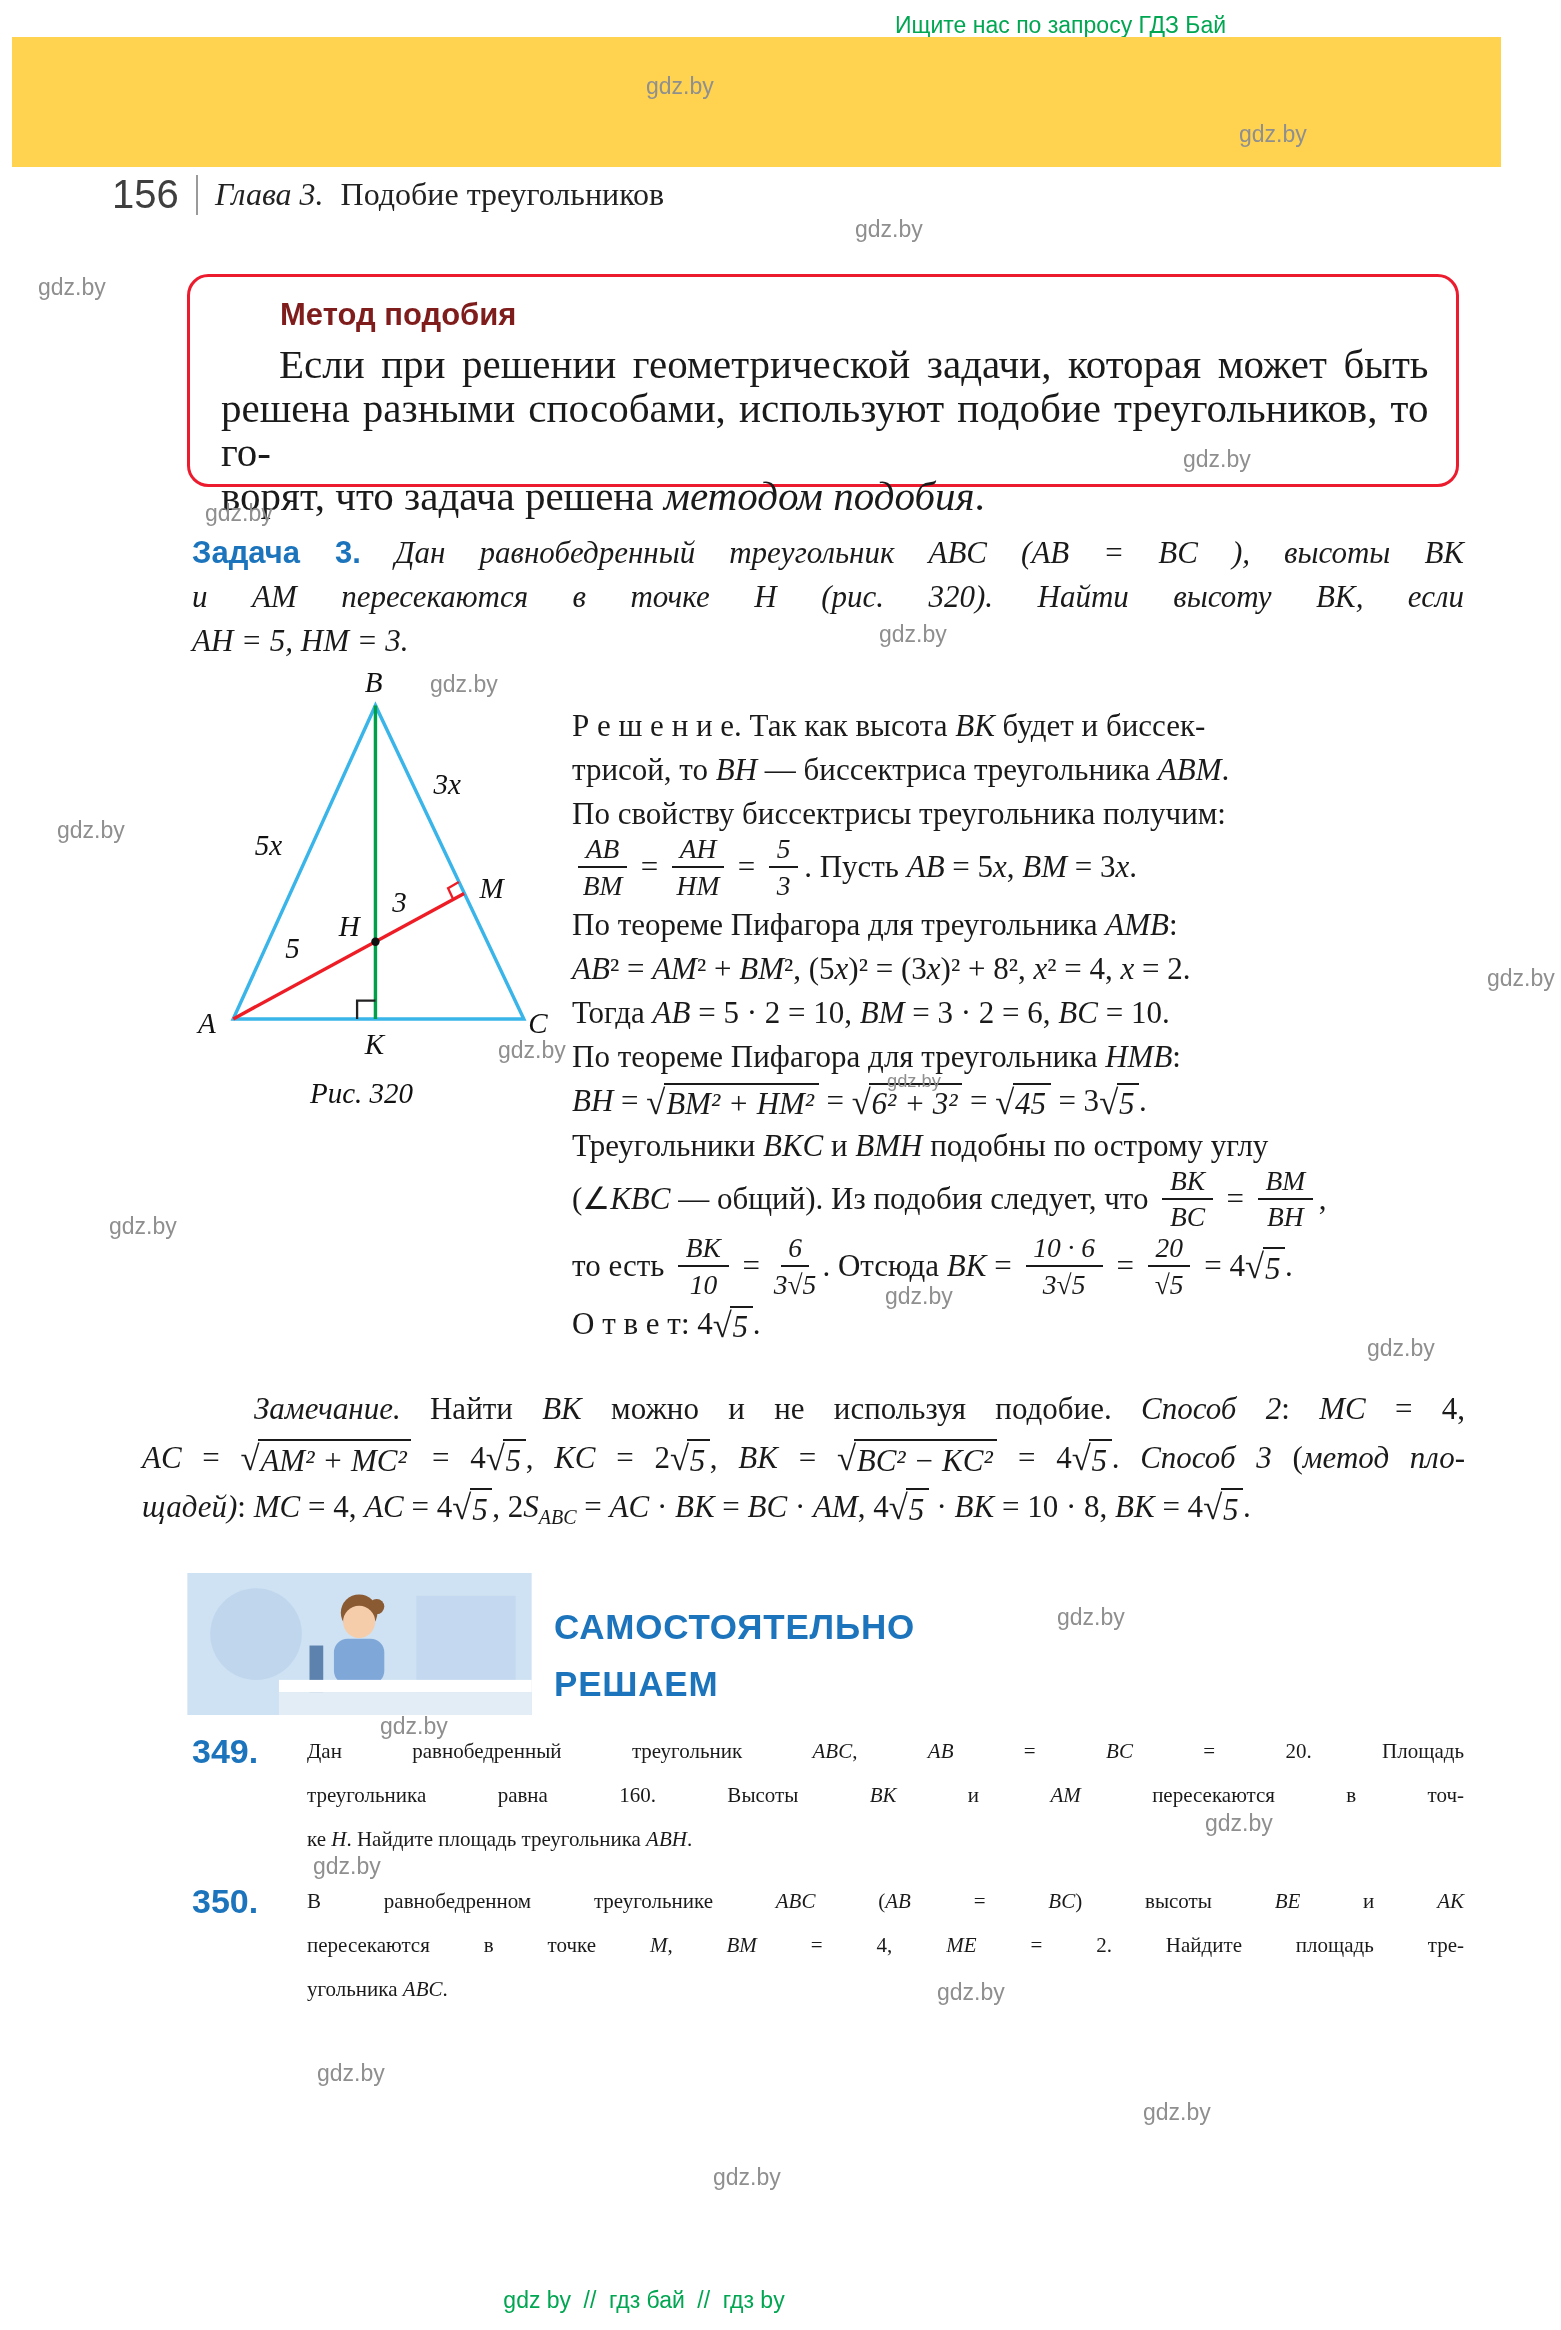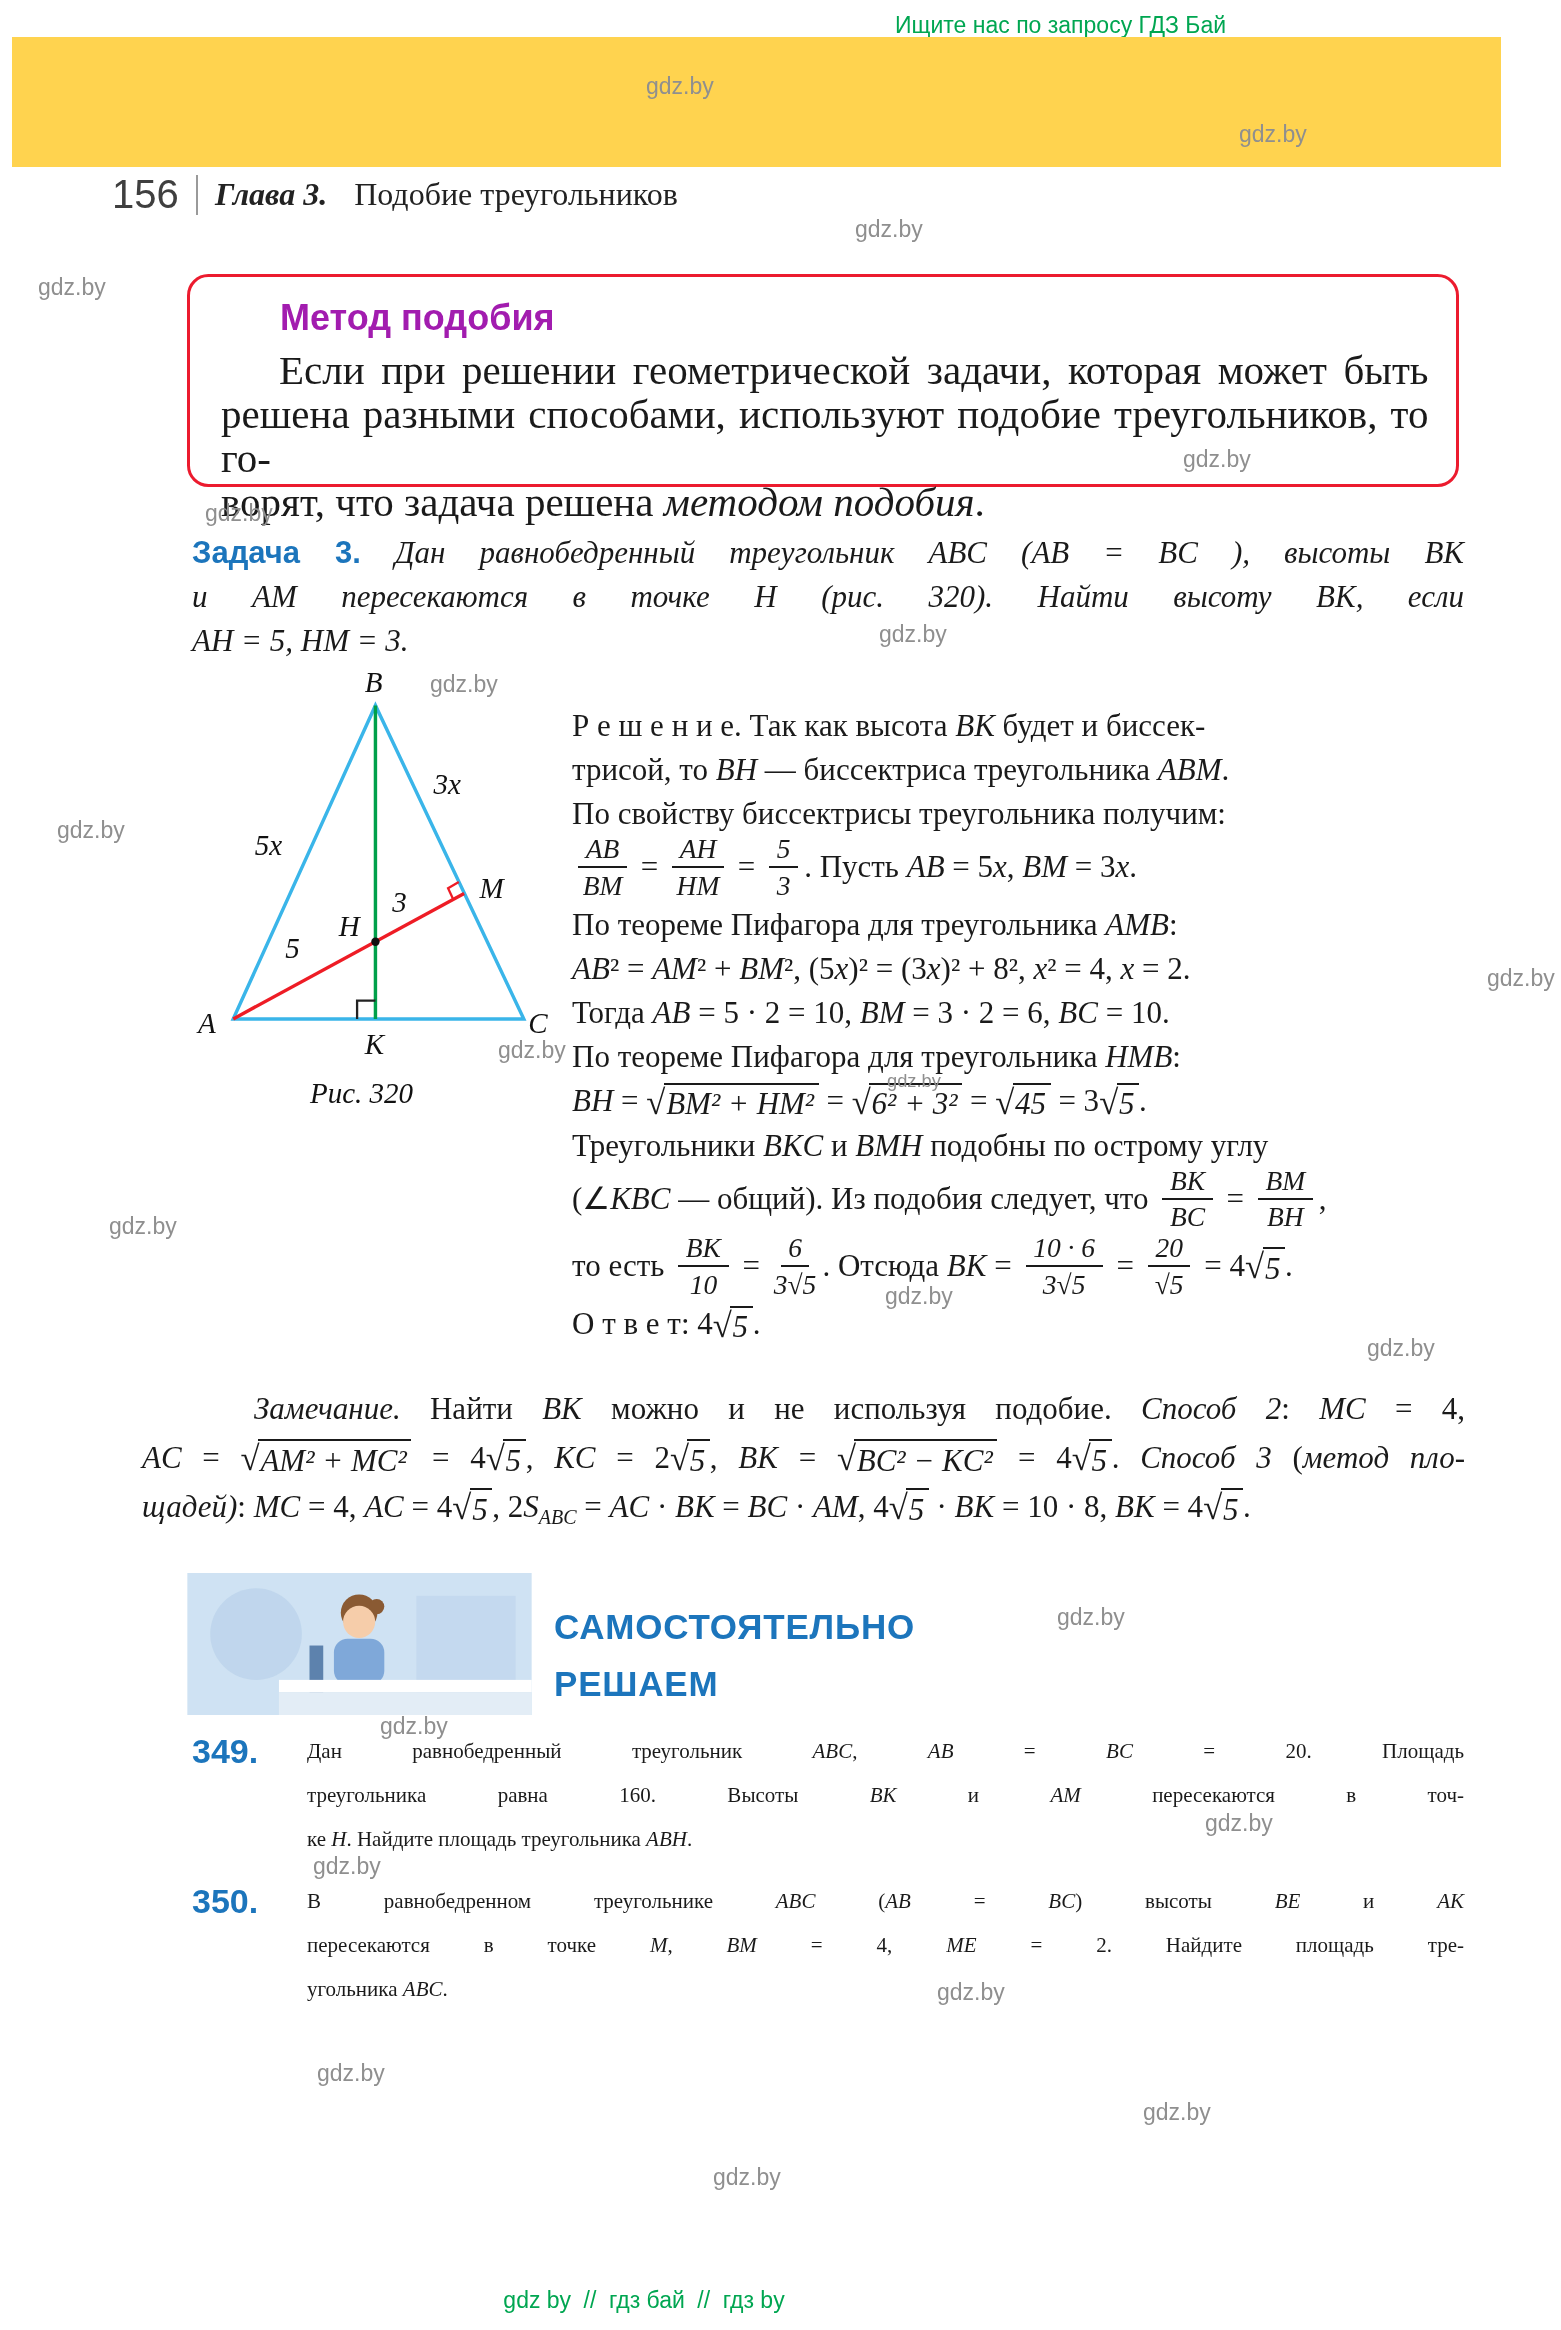--- a/index.html
+++ b/index.html
@@ -5,25 +5,25 @@
   html,body{margin:0;padding:0;background:#ffffff;}
   .page{position:relative;width:1562px;height:2330px;background:#ffffff;overflow:hidden;
         font-family:"Liberation Serif",serif;color:#1a1a1a;}
   .top-note{position:absolute;left:895px;top:12.2px;font-family:"Liberation Sans",sans-serif;
         font-size:23px;color:#00a651;}
   .yellow-band{position:absolute;left:12.2px;top:37px;width:1489px;height:130px;background:#ffd34f;}
   .header-row{position:absolute;left:112px;top:171px;height:47px;display:flex;align-items:center;gap:17px;}
   .page-number{font-family:"Liberation Sans",sans-serif;font-size:40px;color:#3f3f3f;}
   .header-divider{width:2.3px;height:40px;background:#9a9a9a;display:inline-block;}
   .chapter{font-size:32px;color:#222;white-space:nowrap;}
-  .chapter-label{font-style:italic;font-weight:700;margin-right:27px;}
+  .chapter-label{font-style:italic;font-weight:400;margin-right:17px;}
   .method-box{position:absolute;left:187px;top:274px;width:1272px;height:213px;box-sizing:border-box;
         border:3.1px solid #ec1b2e;border-radius:21.4px;background:#fff;}
   .method-title{margin:20px 0 9.2px 90px;font-family:"Liberation Sans",sans-serif;font-weight:700;
-        font-size:36px;color:#a21caf;}
+        font-size:31px;color:#7f1d1d;}
   .method-text{margin:0 27.5px 0 31px;font-size:41px;}
   .method-text .ind{text-indent:58px;}
   .task-block{position:absolute;left:192px;top:531px;width:1272px;font-size:31px;}
   .figure-block{position:absolute;left:195px;top:667px;width:367px;}
   .figure-caption{margin:7.6px 0 0 115px;font-style:italic;font-size:29px;color:#111;}
   .flabel{font-family:"Liberation Serif",serif;font-style:italic;font-size:38px;fill:#111;}
   .solution-block{position:absolute;left:572px;top:704px;width:898px;font-size:31px;}
   .solution-block .tline{white-space:nowrap;}
   .remark-block{position:absolute;left:142px;top:1384px;width:1323px;font-size:31px;}
   .remark-block .tline{min-height:49px;line-height:49px;}

